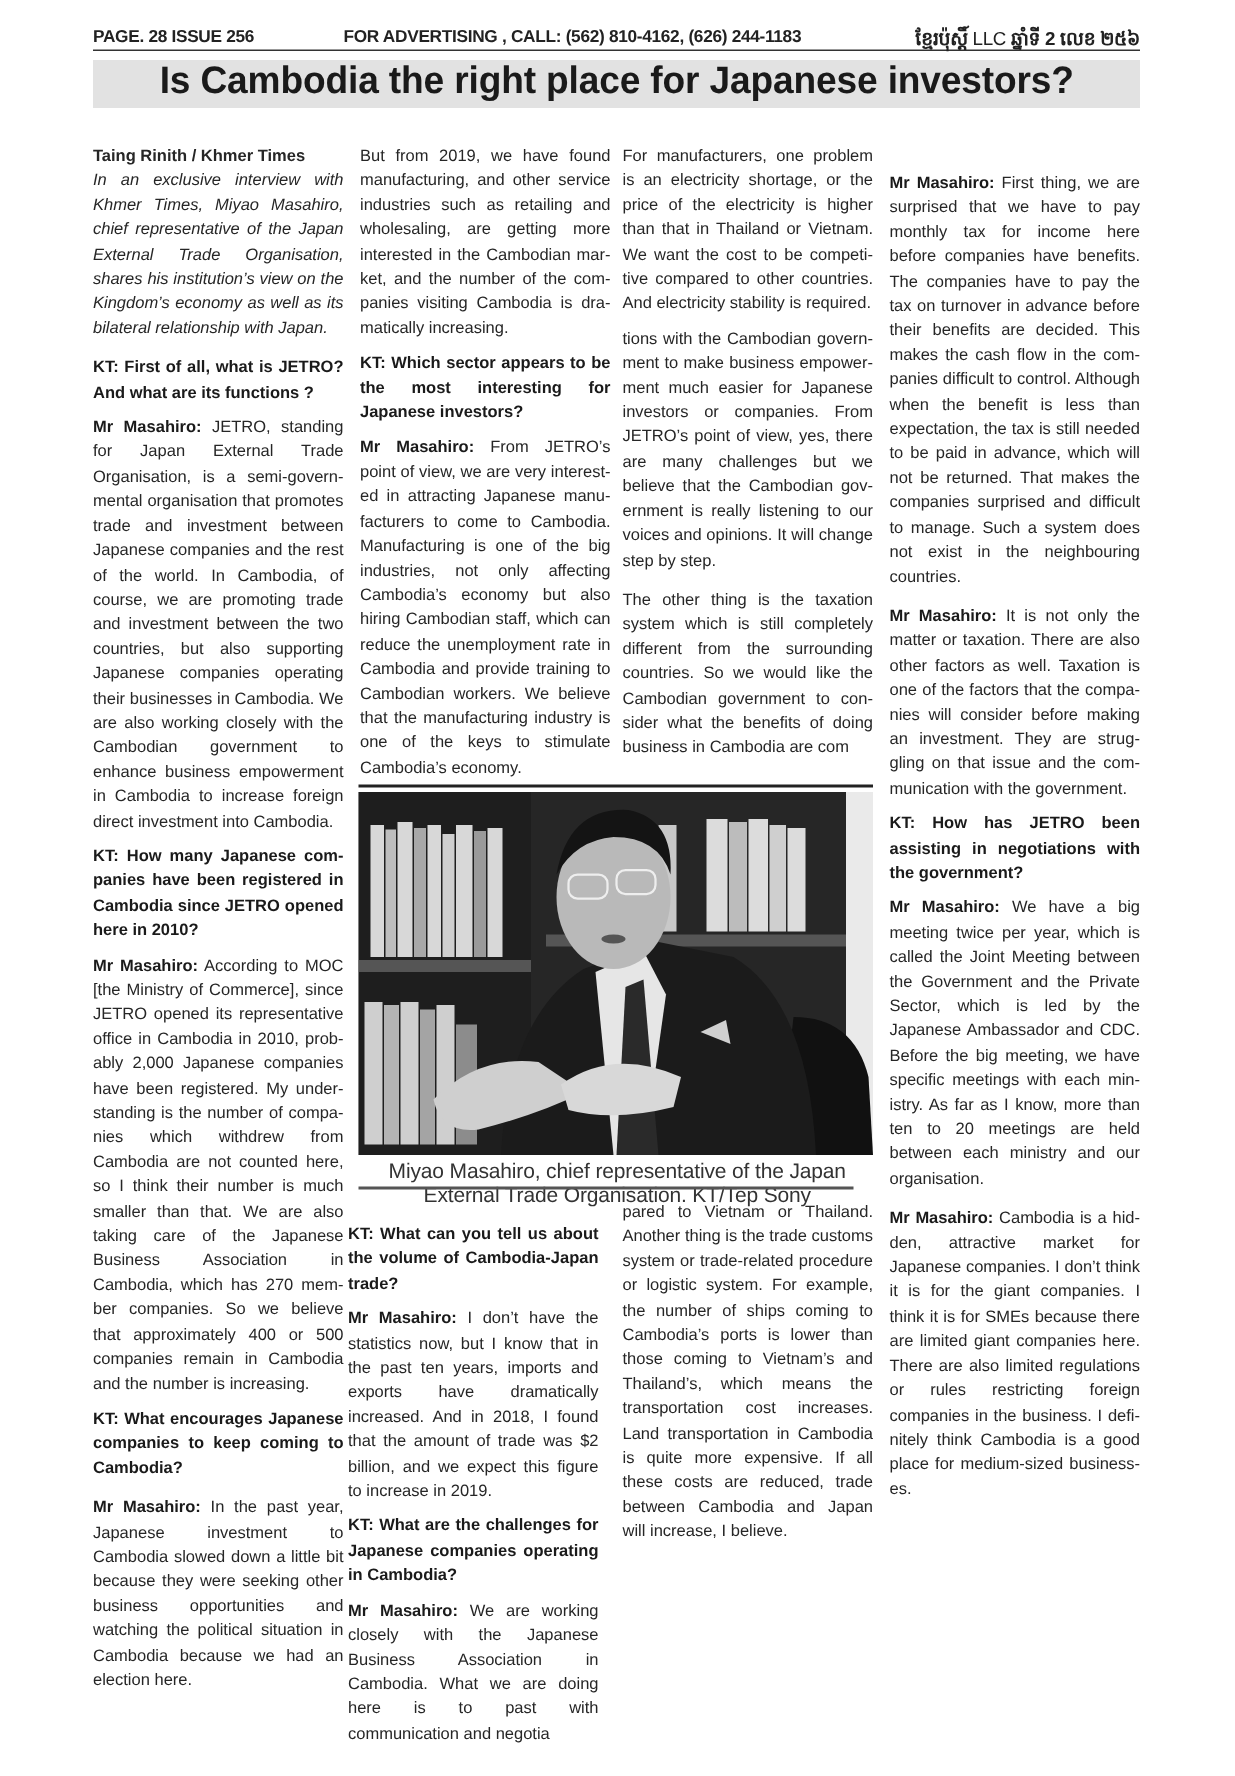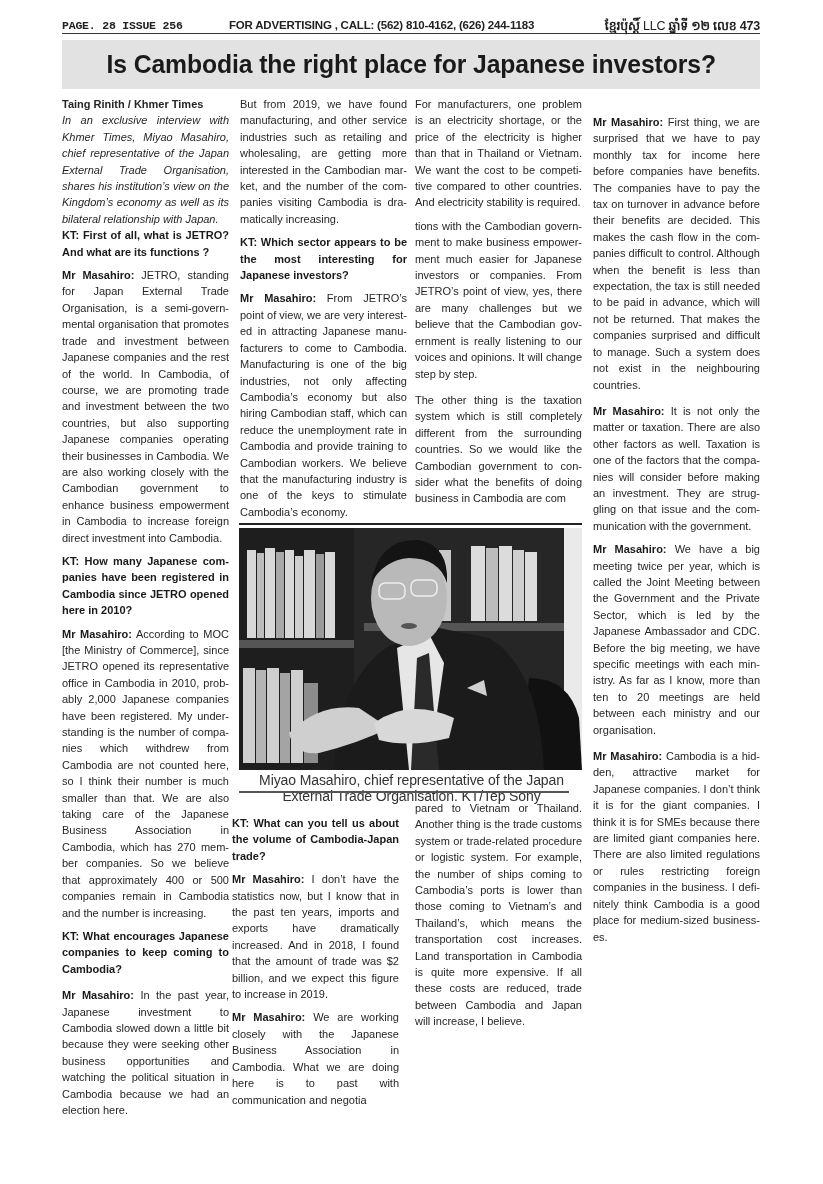--- a/index.html
+++ b/index.html
@@ -5,45 +5,45 @@
   * { box-sizing: border-box; margin: 0; padding: 0; }
   html, body { width: 823px; height: 1184px; background: #ffffff; overflow: hidden; }
   body { position: relative; font-family: "Liberation Sans", sans-serif; color: #1d1d1d; }
 
   .header-bar {
     position: absolute; left: 62px; top: 18px; width: 698px; height: 16px;
     border-bottom: 1.5px solid #333;
     font-family: "Liberation Sans", sans-serif; font-size: 11.5px; font-weight: bold;
     color: #222; letter-spacing: -0.2px;
   }
-  .header-bar .page { position: absolute; left: 0; top: 1px; font-stretch: condensed; font-family: Liberation Mono, monospace; }
+  .header-bar .page { position: absolute; left: 0; top: 1px; font-stretch: condensed; }
   .header-bar .ad { position: absolute; left: 167px; top: 1px; }
   .header-bar .brand { position: absolute; right: 0; top: 0; font-weight: normal; font-size: 12.5px; }
   .header-bar .brand b { font-weight: bold; }
 
   .title-box {
-    position: absolute; left: 62px; top: 40px; width: 698px; height: 49px;
+    position: absolute; left: 62px; top: 40px; width: 698px; height: 32px;
     background: #e2e2e2;
-    display: flex; align-items: center; justify-content: center;
+    display: flex; justify-content: center;
   }
   .title-box h1 {
     font-family: "Liberation Sans", sans-serif; font-size: 25.5px; font-weight: bold;
     color: #1a1a1a; letter-spacing: -0.1px; transform: scaleX(0.97);
   }
 
   .col {
     position: absolute; width: 167px;
     font-size: 11px; line-height: 16.4px; text-align: justify;
     color: #262626;
   }
   .col p { margin-bottom: 7px; hyphens: manual; }
   .col p.q { font-weight: bold; color: #1a1a1a; }
   .col p .sp { font-weight: bold; color: #1a1a1a; }
   .col p.gap { margin-top: 10px; }
-  .col p.intro { font-style: italic; margin-bottom: 0; }
+  .col p.intro { font-style: italic; margin-bottom: 10px; }
   .col p.byline { font-weight: bold; margin-bottom: 0; }
 
   #col1 { left: 62px; top: 96px; }
   #col2a { left: 240px; top: 96px; }
   #col3a { left: 415px; top: 96px; }
   #col4 { left: 593px; top: 96px; }
   #col2b { left: 232px; top: 815px; }
   #col3b { left: 415px; top: 800px; }
 
   .photo {
@@ -61,21 +61,21 @@
   .top-rule {
     position: absolute; left: 239px; top: 523px; width: 343px; height: 1.5px; background: #222;
   }
 </style>
 </head>
 <body>
 
 <div class="header-bar">
   <span class="page">PAGE. 28  ISSUE 256</span>
   <span class="ad">FOR ADVERTISING ,  CALL: (562) 810-4162, (626) 244-1183</span>
-  <span class="brand"><b>ខ្មែរប៉ុស្តិ៍</b><span> LLC </span><b>ឆ្នាំទី ១២  លេខ 473</b></span>
+  <span class="brand"><b>ខ្មែរប៉ុស្តិ៍</b><span> LLC </span><b>ឆ្នាំទី 2  លេខ ២៥៦</b></span>
 </div>
 
 <div class="title-box">
   <h1>Is Cambodia the right place for Japanese investors?</h1>
 </div>
 
 <div class="col" id="col1">
   <p class="byline">Taing Rinith / Khmer Times</p>
   <p class="intro">In an exclusive interview with Khmer Times, Miyao Masahiro, chief representative of the Japan External Trade Organisation, shares his institution’s view on the Kingdom’s economy as well as its bilateral relationship with Japan.</p>
   <p class="q">KT:  First of all, what is JETRO? And what are its functions ?</p>
@@ -167,25 +167,27 @@
     <path d="M50 205 Q80 175 120 180 L150 200 Q120 215 80 225 Q55 228 50 205 Z" fill="#cfcfcf"></path>
     <path d="M135 195 Q170 170 215 190 L210 210 Q170 220 140 212 Z" fill="#d8d8d8"></path>
   </svg>
 </div>
 <div class="caption">Miyao Masahiro, chief representative of the Japan External Trade Organisation. KT/Tep Sony</div>
 <div class="rule"></div>
 
 <div class="col" id="col2b">
   <p class="q">KT: What can you tell us about the volume of Cambodia-Japan trade?</p>
   <p><span class="sp">Mr Masahiro:</span><span> I don’t have the statistics now, but I know that in the past ten years, imports and exports have dramatically increased. And in 2018, I found that the amount of trade was $2 billion, and we expect this figure to increase in 2019.</span></p>
+  <p class="q">KT: What are the challenges for Japanese companies operating in Cambodia?</p>
   <p><span class="sp">Mr Masahiro:</span><span> We are working closely with the Japanese Business Association in Cambodia. What we are doing here is to past with communication and negotia­</span></p>
 </div>
 
 <div class="col" id="col3b">
   <p>pared to Vietnam or Thailand. Another thing is the trade cus­toms system or trade-related pro­cedure or logistic system. For example, the number of ships coming to Cambodia’s ports is lower than those coming to Vietnam’s and Thailand’s, which means the transportation cost increases. Land transportation in Cambodia is quite more expen­sive. If all these costs are reduced, trade between Cambodia and Japan will increase, I believe.</p>
 </div>
 
 <div class="col" id="col4">
   <p style="margin-top:18px"><span class="sp">Mr Masahiro:</span><span> First thing, we are surprised that we have to pay monthly tax for income here before companies have benefits. The companies have to pay the tax on turnover in advance before their benefits are decided. This makes the cash flow in the com­panies difficult to control. Although when the benefit is less than expectation, the tax is still needed to be paid in advance, which will not be returned. That makes the companies surprised and difficult to manage. Such a system does not exist in the neighbouring countries.</span></p>
   <p class="gap"><span class="sp">Mr Masahiro:</span><span> It is not only the matter or taxation. There are also other factors as well. Taxation is one of the factors that the compa­nies will consider before making an investment. They are strug­gling on that issue and the com­munication with the government.</span></p>
+  <p class="q">KT: How has JETRO been assisting in negotiations with the government?</p>
   <p><span class="sp">Mr Masahiro:</span><span> We have a big meeting twice per year, which is called the Joint Meeting between the Government and the Private Sector, which is led by the Japanese Ambassador and CDC. Before the big meeting, we have specific meetings with each min­istry. As far as I know, more than ten to 20 meetings are held between each ministry and our organisation.</span></p>
   <p class="gap"><span class="sp">Mr Masahiro:</span><span> Cambodia is a hid­den, attractive market for Japanese companies. I don’t think it is for the giant companies. I think it is for SMEs because there are limited giant companies here. There are also limited regu­lations or rules restricting foreign companies in the business. I defi­nitely think Cambodia is a good place for medium-sized business­es.</span></p>
 </div>
 
 </body></html>

